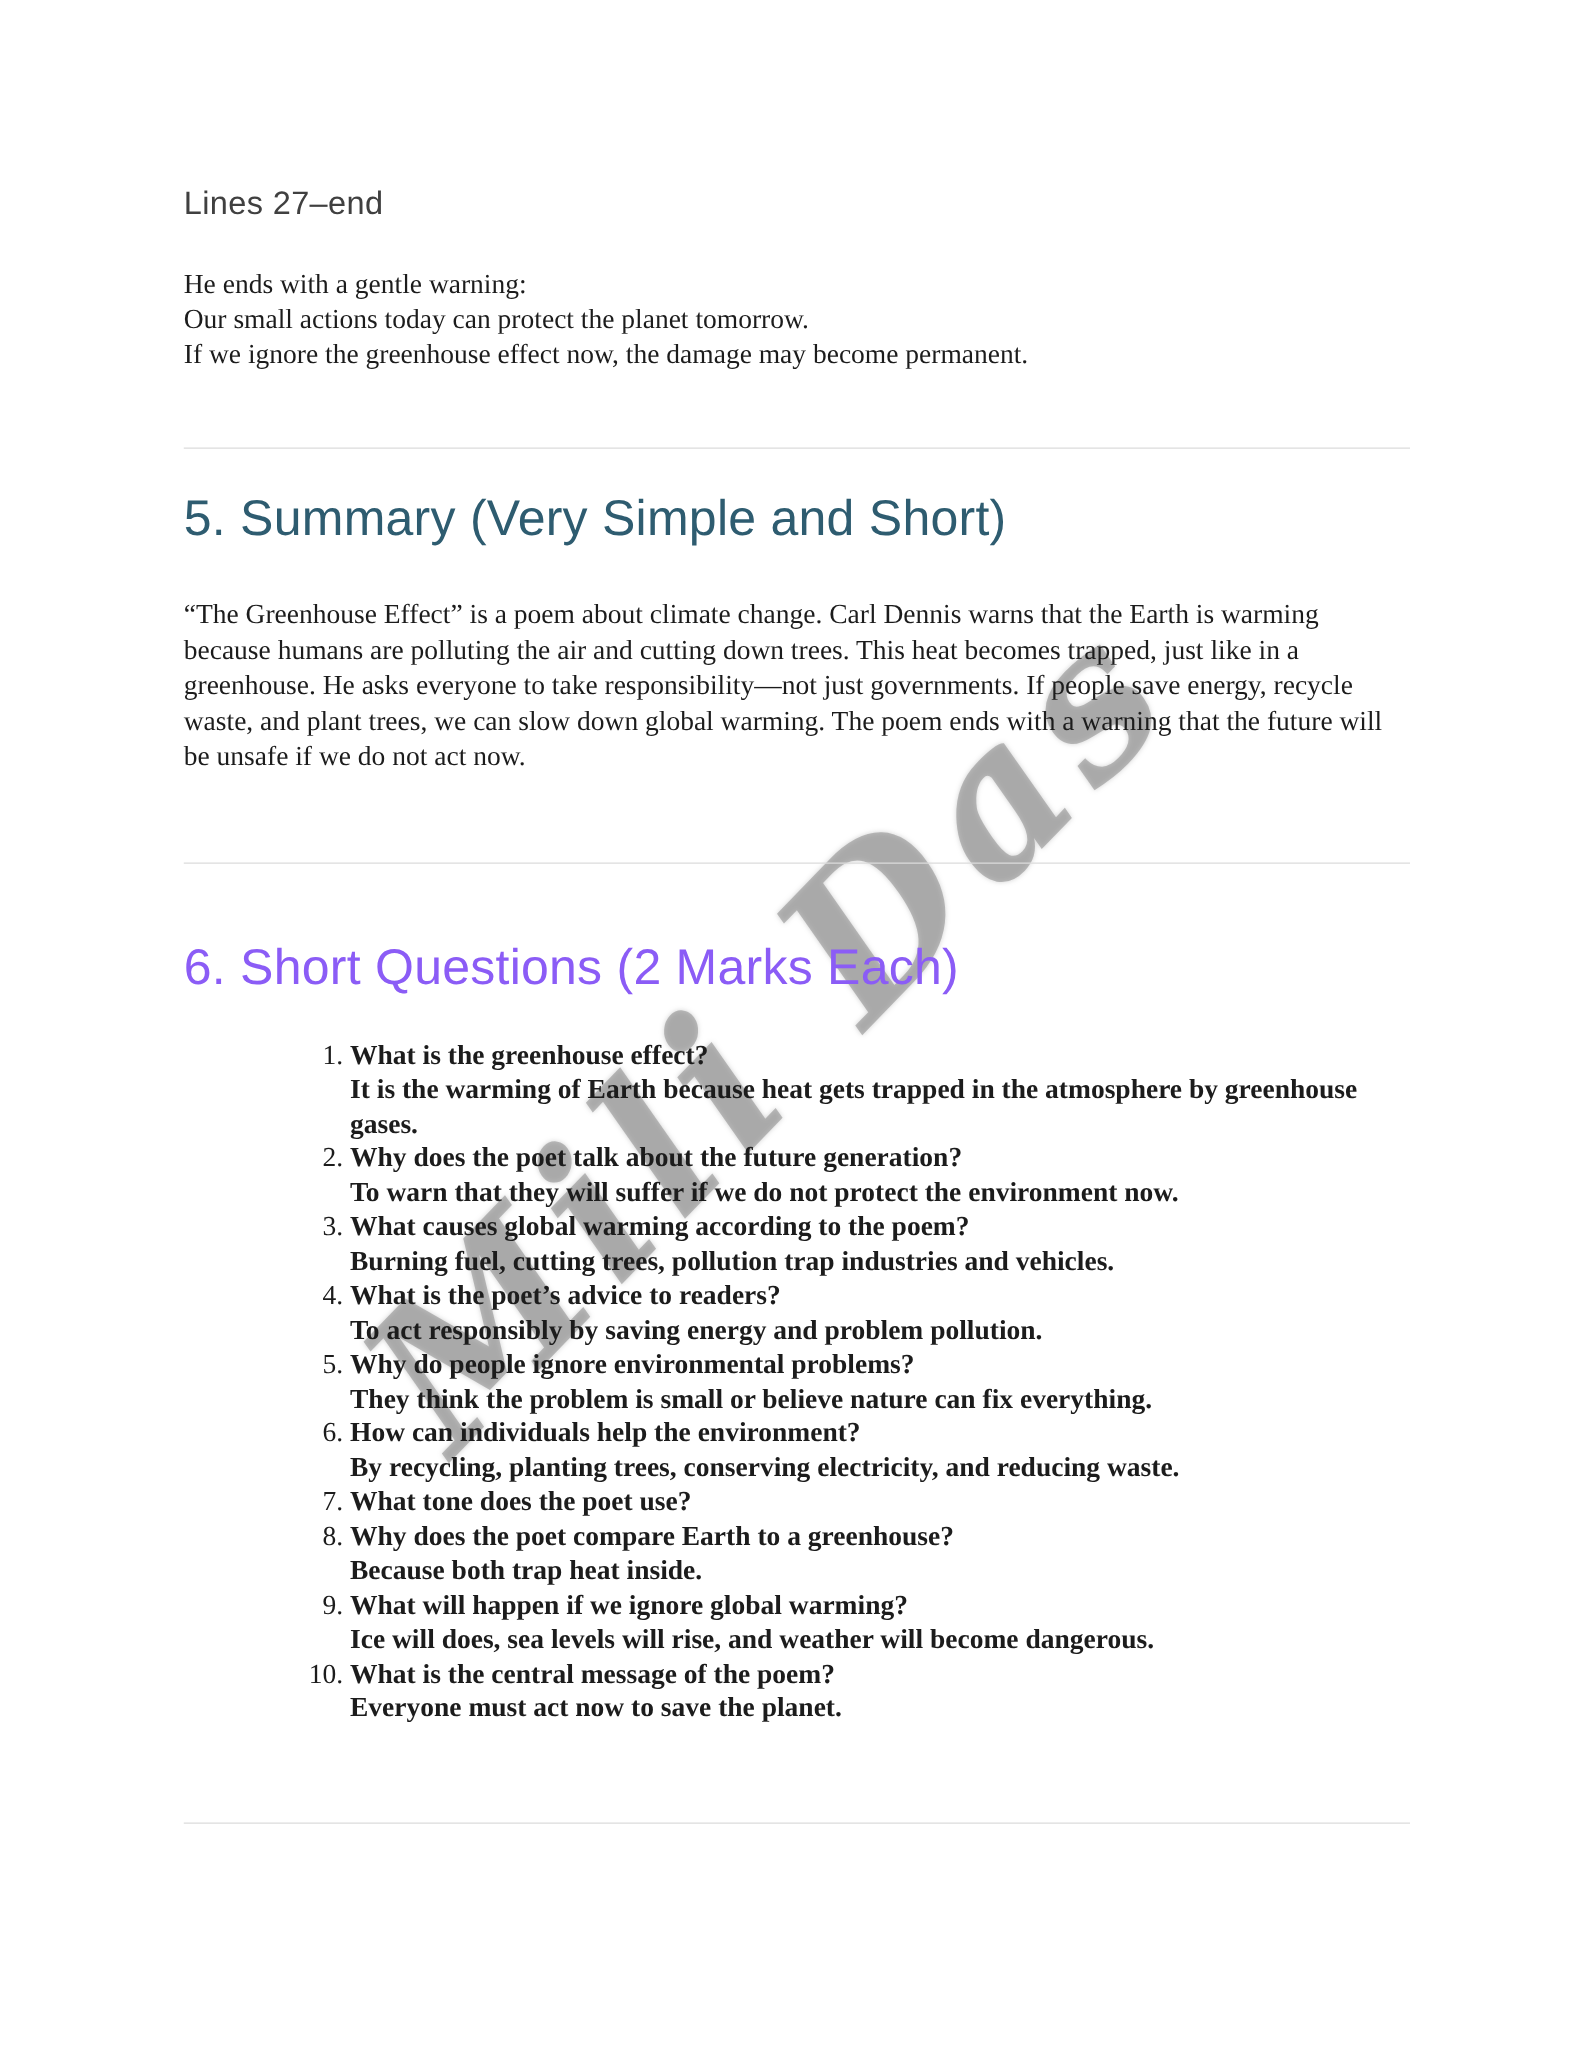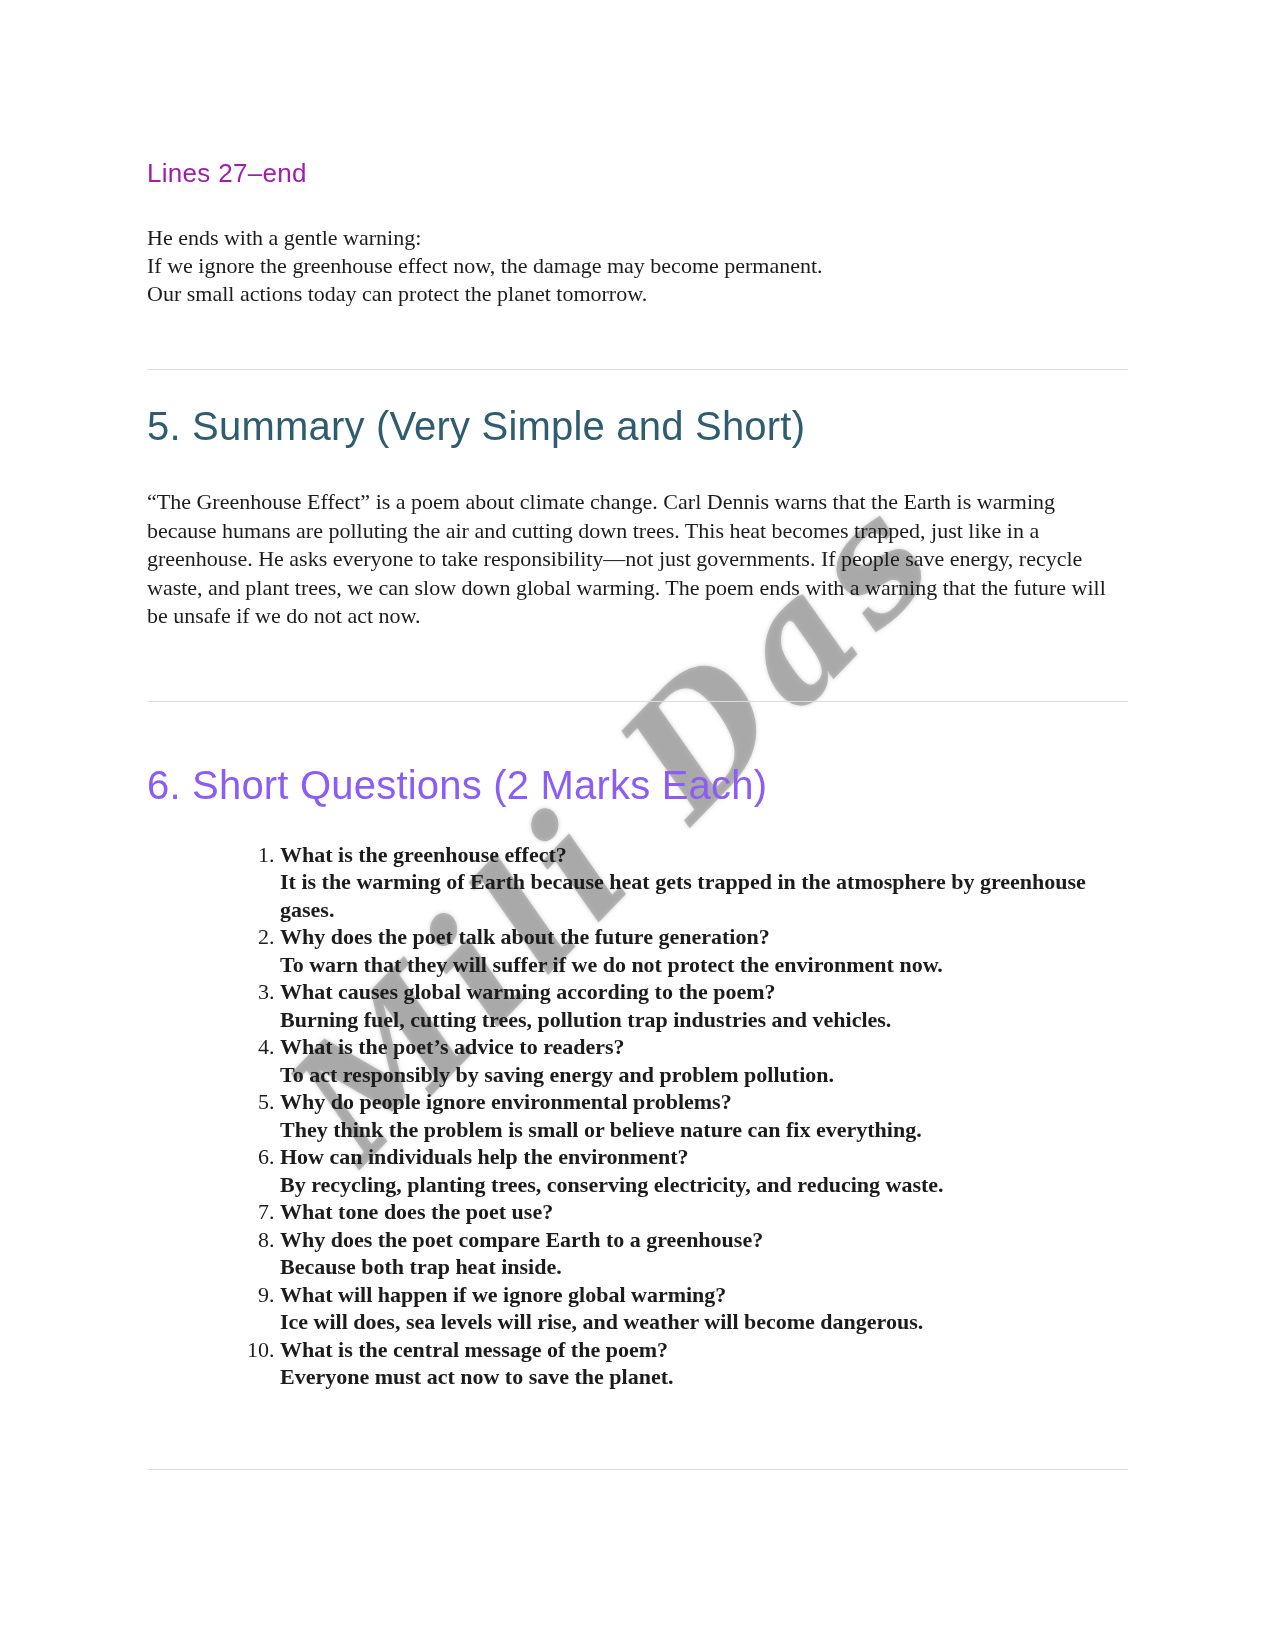--- a/index.html
+++ b/index.html
@@ -69,26 +69,26 @@
 </style>
 </head>
 <body>
 
 <div class="page">
 
   <div class="watermark">Mili Das</div>
 
   <div class="content">
 
-    <div class="h-sub accent" style="color: #a21caf; margin-top: 11px;">Lines 27–end</div>
+    <div class="h-sub accent" style="color: #404040;">Lines 27–end</div>
 
     <div class="intro">
       <div>He ends with a gentle warning:</div>
+      <div>Our small actions today can protect the planet tomorrow.</div>
       <div>If we ignore the greenhouse effect now, the damage may become permanent.</div>
-      <div>Our small actions today can protect the planet tomorrow.</div>
     </div>
 
     <hr class="divider d1" style="border-top-color: rgb(220, 220, 220);">
 
     <h2 class="doc-h accent h-summary" style="color: rgb(46, 92, 112);">5. Summary (Very Simple and Short)</h2>
 
     <p class="body-par">“The Greenhouse Effect” is a poem about climate change. Carl Dennis warns that the Earth is warming because humans are polluting the air and cutting down trees. This heat becomes trapped, just like in a greenhouse. He asks everyone to take responsibility—not just governments. If people save energy, recycle waste, and plant trees, we can slow down global warming. The poem ends with a warning that the future will be unsafe if we do not act now.</p>
 
     <hr class="divider d2" style="border-top-color: rgb(220, 220, 220);">
 

